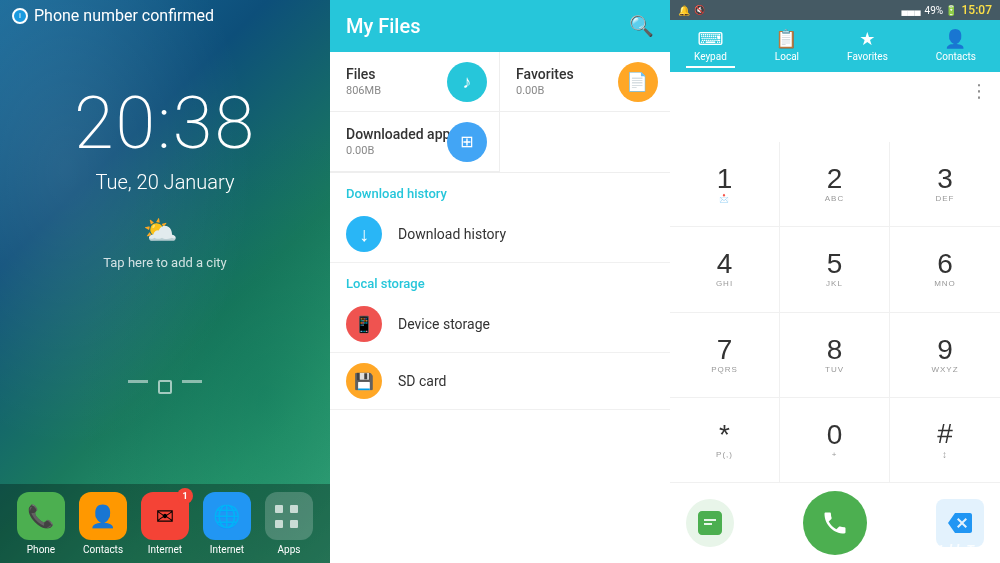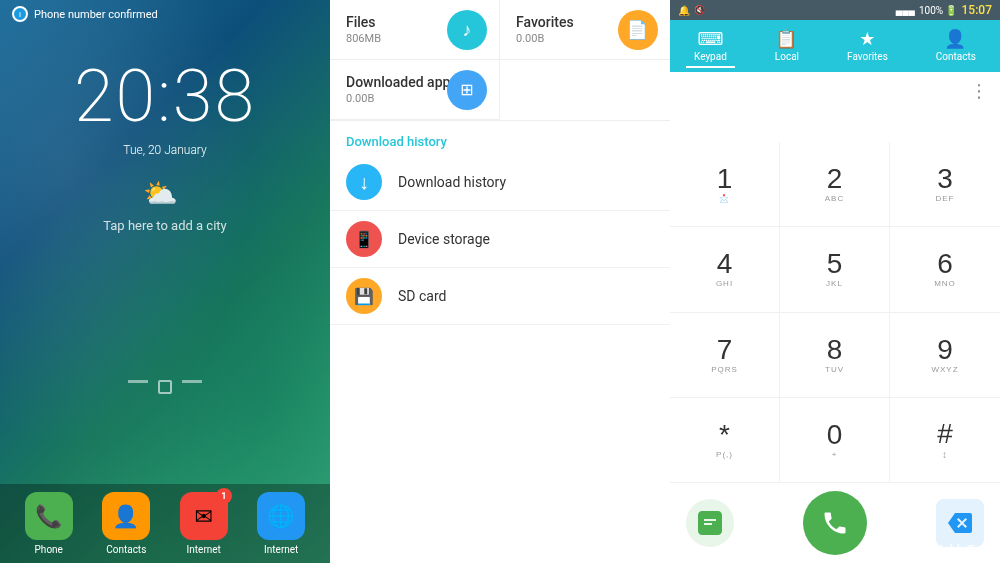--- a/index.html
+++ b/index.html
@@ -46,33 +46,33 @@
       border: 2px solid white;
       display: flex;
       align-items: center;
       justify-content: center;
       font-size: 8px;
       color: white;
       margin-right: 6px;
     }
     .lock-status-text {
       color: white;
-      font-size: 11px;
+      font-size: 16px;
     }
     .lock-time {
       color: white;
       font-size: 72px;
       font-weight: 200;
-      margin-top: 26px;
+      margin-top: 50px;
       z-index: 1;
       letter-spacing: 2px;
     }
     .lock-date {
       color: white;
-      font-size: 12px;
+      font-size: 20px;
       font-weight: 300;
       margin-top: 4px;
       z-index: 1;
     }
     .lock-weather {
       display: flex;
       align-items: center;
       margin-top: 20px;
       z-index: 1;
     }
@@ -458,24 +458,37 @@
       <div class="lock-app-icon app-messaging" style="position:relative;">
         ✉
         <span class="badge">1</span>
       </div>
       <span class="lock-app-label">Internet</span>
     </div>
     <div class="lock-app">
       <div class="lock-app-icon app-internet">🌐</div>
       <span class="lock-app-label">Internet</span>
     </div>
+    <div class="lock-app">
+      <div class="lock-app-icon app-apps" style="display:grid;grid-template-columns:1fr 1fr;gap:2px;width:48px;height:48px;border-radius:12px;padding:10px;">
+        <div style="width:8px;height:8px;background:rgba(255,255,255,0.7);border-radius:1px;"></div>
+        <div style="width:8px;height:8px;background:rgba(255,255,255,0.7);border-radius:1px;"></div>
+        <div style="width:8px;height:8px;background:rgba(255,255,255,0.7);border-radius:1px;"></div>
+        <div style="width:8px;height:8px;background:rgba(255,255,255,0.7);border-radius:1px;"></div>
+      </div>
+      <span class="lock-app-label">Apps</span>
+    </div>
   </div>
 </div>
 
 <div class="files-panel">
+  <div class="files-header">
+    <span class="files-title">My Files</span>
+    <span class="files-search-icon">🔍</span>
+  </div>
 
   <div class="files-grid">
 
 
 
 
     <div class="file-item">
       <span class="file-name">Files</span>
       <span class="file-size">806MB</span>
       <div class="file-icon icon-audio" style="color:white;">♪</div>
@@ -495,40 +508,43 @@
   </div>
 
   <div class="files-section">
     <span class="section-label">Download history</span>
   </div>
   <div class="file-list-item">
     <div class="file-list-icon icon-download-hist" style="color:white;font-size:20px;">↓</div>
     <span class="file-list-name">Download history</span>
   </div>
 
+  <div class="files-section">
+    <span class="section-label">Local storage</span>
+  </div>
   <div class="file-list-item">
     <div class="file-list-icon icon-device-storage" style="color:white;font-size:16px;">📱</div>
     <span class="file-list-name">Device storage</span>
   </div>
   <div class="file-list-item">
     <div class="file-list-icon icon-sd" style="color:white;font-size:16px;">💾</div>
     <span class="file-list-name">SD card</span>
   </div>
 </div>
 
 <div class="dialer-panel" style="position:relative;">
   <div class="dialer-status-bar">
     <div class="status-left">
       <span class="status-icon-small">🔔</span>
       <span class="status-icon-small" style="font-size:9px;">🔇</span>
     </div>
     <div class="status-right">
       <span style="color:white;font-size:9px;">▄▄▄</span>
       <span class="battery-bar">
-        <span>100%</span>
+        <span>49%</span>
         <span>🔋</span>
       </span>
       <span class="status-time">15:07</span>
     </div>
   </div>
 
   <div class="dialer-tabs">
     <div class="dialer-tab active">
       <span class="dialer-tab-icon">⌨</span>
       <span class="dialer-tab-label">Keypad</span>

